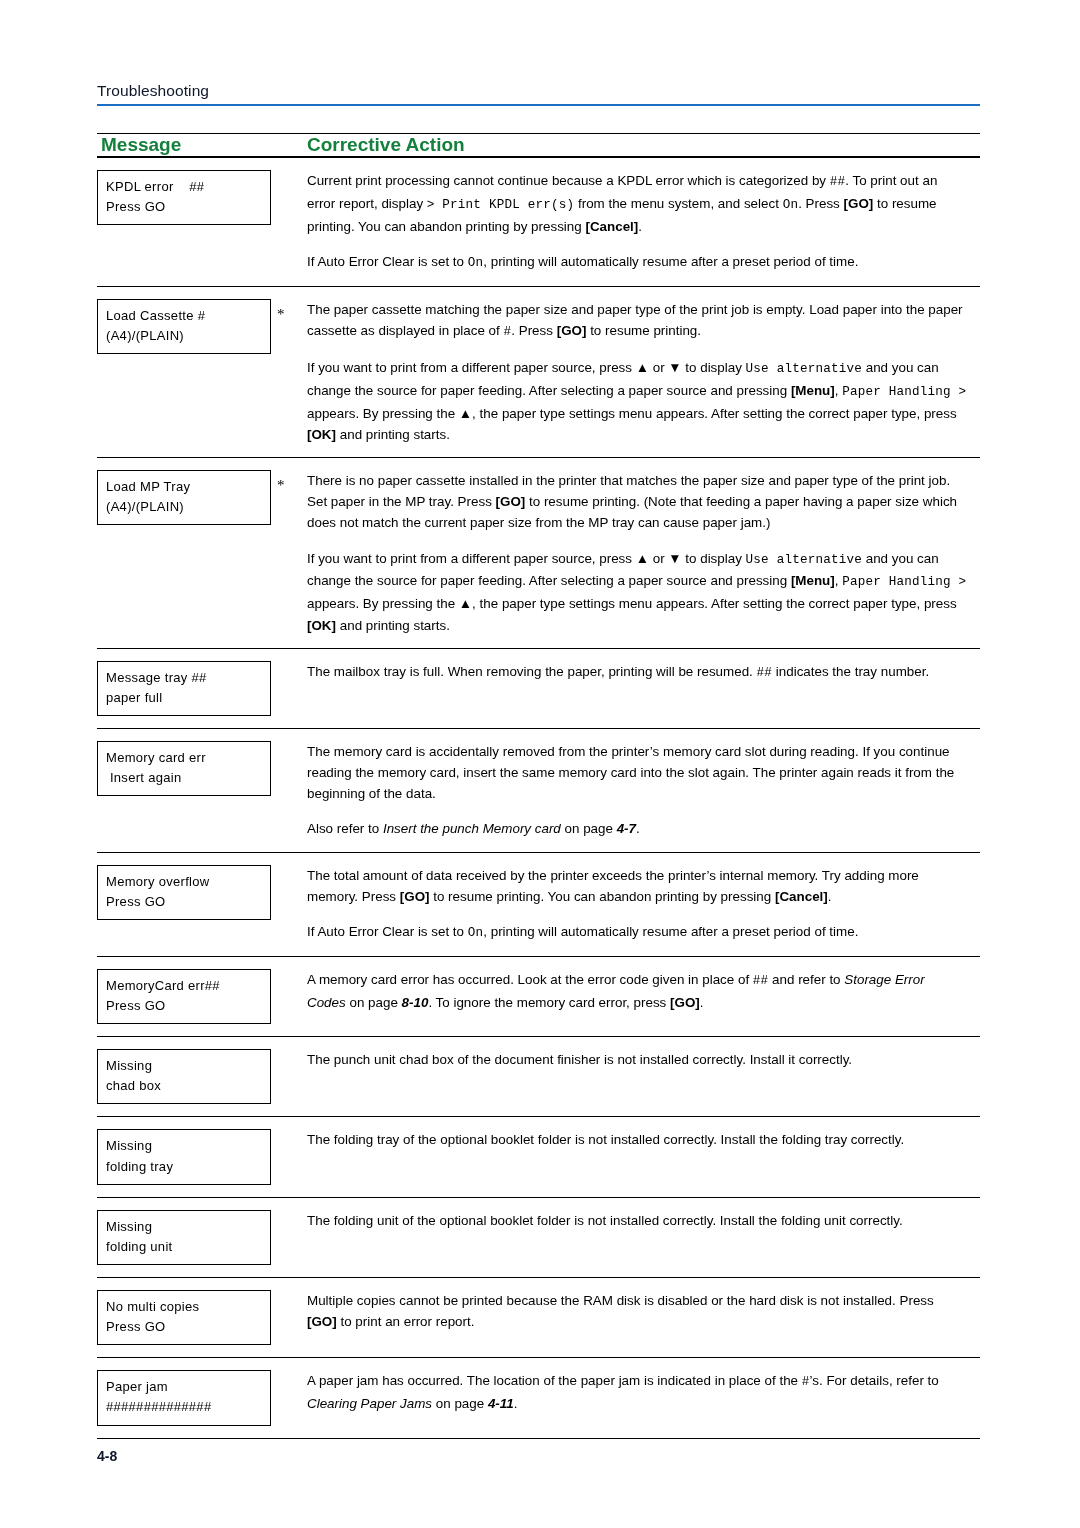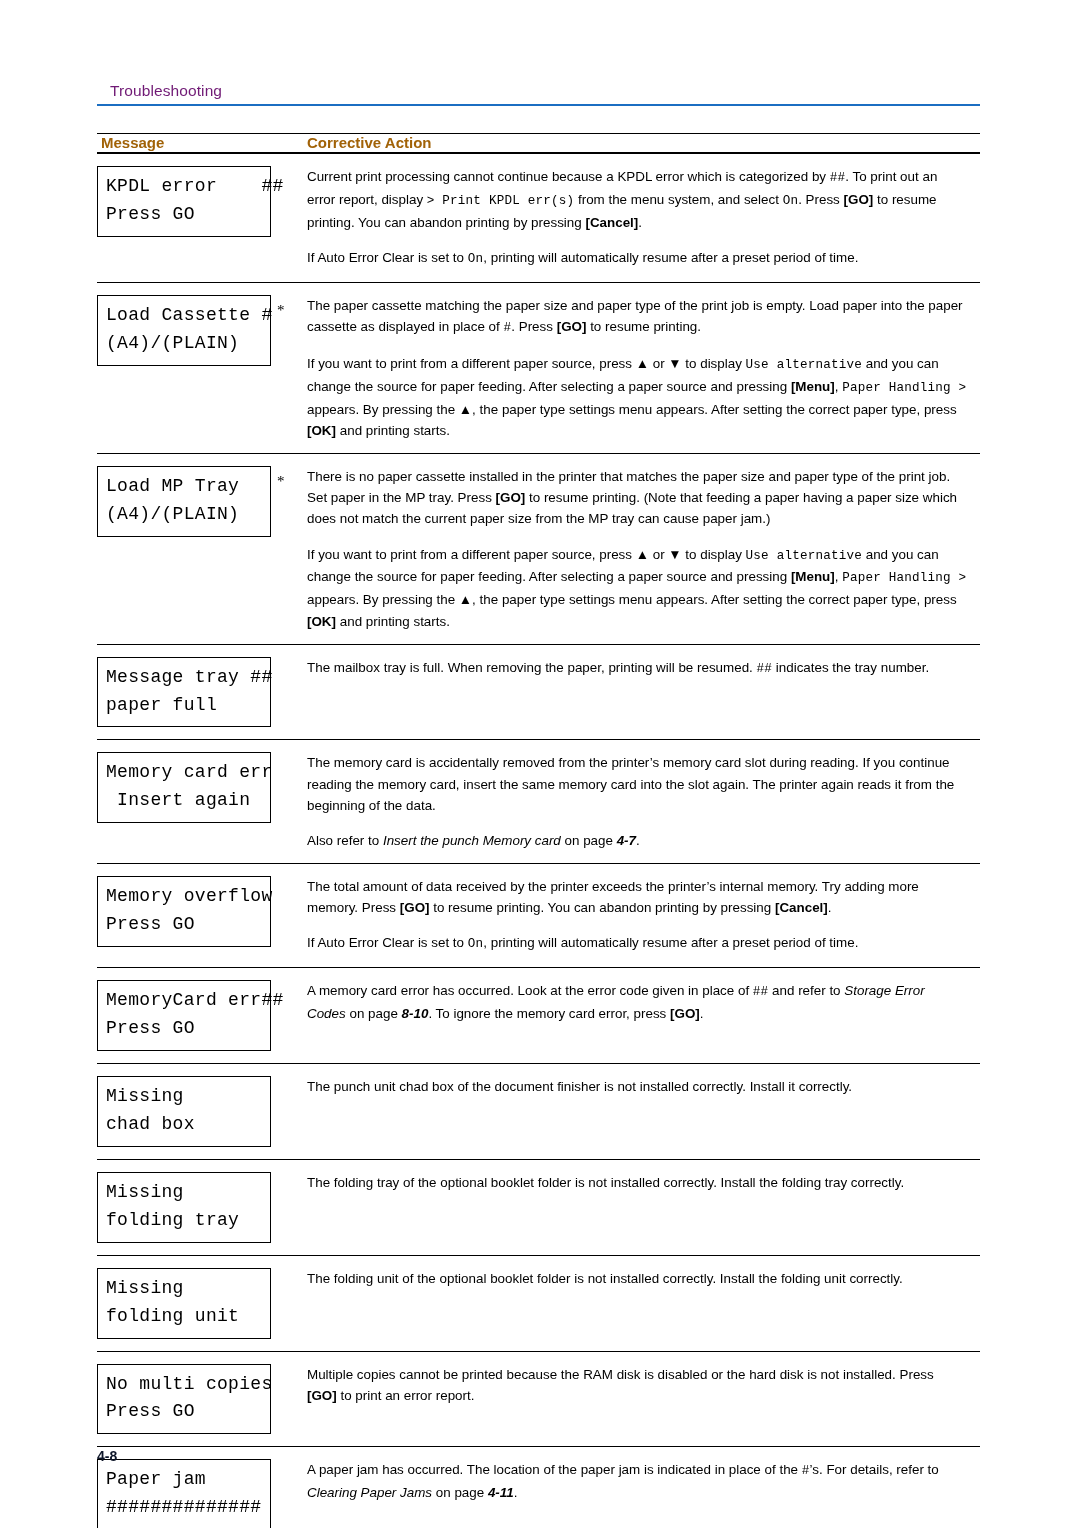--- a/index.html
+++ b/index.html
@@ -16,24 +16,24 @@
   }
   .page {
     position: relative;
     width: 1080px;
     height: 1528px;
     box-sizing: border-box;
     padding: 0;
   }
   .header-title {
     position: absolute;
-    left: 110px;
+    left: 97px;
     top: 82px;
     font-size: 15.5px;
-    color: #701a75;
+    color: #0f172a;
     letter-spacing: 0.1px;
   }
   .header-rule {
     position: absolute;
     left: 97px;
     top: 104px;
     width: 883px;
     height: 2.2px;
     background: #1b6ec2;
   }
@@ -55,23 +55,23 @@
     vertical-align: top;
     padding: 0;
   }
   .hdr-row th {
     border-top: 1.4px solid #000;
     border-bottom: 2.4px solid #000;
     padding: 6px 0 7px 0;
     text-align: left;
   }
   .hdr-row th .htxt {
-    font-size: 15px;
+    font-size: 19px;
     font-weight: bold;
-    color: #a16207;
+    color: #15803d;
   }
   .hdr-row th.h1 .htxt { padding-left: 4px; }
   .hdr-row th.h2 .htxt { padding-left: 6px; }
 
   tr.data-row > td {
     border-bottom: 1.1px solid #000;
     padding-top: 12px;
     padding-bottom: 12px;
   }
   tr.data-row > td.cell-msg {
@@ -80,22 +80,22 @@
   tr.data-row > td.cell-act {
     padding-left: 6px;
     padding-right: 2px;
   }
 
   .msgbox {
     border: 1.1px solid #000;
     box-sizing: border-box;
     width: 174px;
     padding: 6px 6px 7px 8px;
-    font-family: Liberation Mono, monospace;
-    font-size: 18px;
+    font-family: Liberation Sans, sans-serif;
+    font-size: 13px;
     line-height: 1.55;
     letter-spacing: 0.3px;
     color: #000;
     white-space: pre;
   }
   .msgcell-inner {
     display: flex;
     align-items: flex-start;
   }
   .star {

